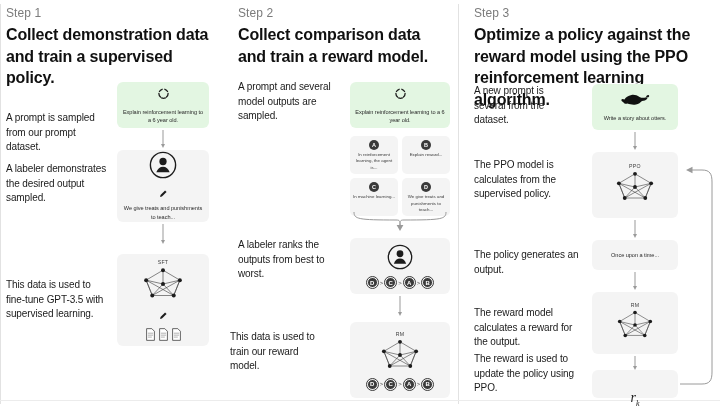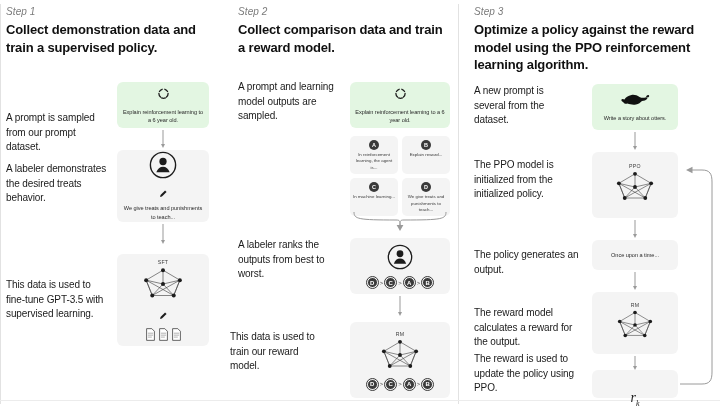--- a/index.html
+++ b/index.html
@@ -21,26 +21,25 @@
     position: absolute; top: 4px; width: 1px; height: 400px;
     background: #e2e2e2;
   }
   .div-2 { left: 458px; }
   .bottom-rule {
     position: absolute; left: 0; top: 400px; width: 720px; height: 1px;
     background: #ececec;
   }
 
   .step-label {
-    font-size: 10px; color: #7b7b7b; letter-spacing: .1px;
+    font-size: 12px; color: #7b7b7b; letter-spacing: .1px;
     padding: 6px 0 4px 0;
-    font-style: italic;
   }
   .step-title {
-    font-size: 13px; font-weight: bold; line-height: 1.35;
+    font-size: 16px; font-weight: bold; line-height: 1.35;
     color: #101010; letter-spacing: -.15px;
   }
   .head { padding-left: 6px; padding-right: 6px; }
   .col-2 .head, .col-3 .head { padding-left: 8px; }
 
   
   .cap {
     position: absolute;
     font-size: 10px; line-height: 1.45; color: #1a1a1a;
     letter-spacing: -.1px;
@@ -128,21 +127,21 @@
   <div class="divider div-2"></div>
   <div class="bottom-rule"></div>
 
   <div class="col col-1">
     <div class="head">
       <div class="step-label">Step 1</div>
       <div class="step-title">Collect demonstration data and train a supervised policy.</div>
     </div>
 
     <div class="cap" style="left:6px; top:80px; width:104px;margin-top:31px;">A prompt is sampled from our prompt dataset.</div>
-    <div class="cap" style="left:6px; top:162px; width:108px;">A labeler demonstrates the desired treats behavior.</div>
+    <div class="cap" style="left:6px; top:162px; width:108px;">A labeler demonstrates the desired output sampled.</div>
     <div class="cap" style="left:6px; top:278px; width:104px;">This data is used to fine-tune GPT-3.5 with supervised learning.</div>
 
     <div class="card green" style="left:117px; top:82px; width:92px; height:46px;">
       <span>
         <svg width="13" height="13" viewBox="0 0 24 24" fill="none" stroke="#1a1a1a" stroke-width="2.4" stroke-linecap="round">
           <path d="M20.5 12a8.5 8.5 0 0 1-3 6.5"></path>
             <path d="M15.5 20.2a8.5 8.5 0 0 1-7 0"></path>
           <path d="M6.5 18.5A8.5 8.5 0 0 1 3.5 12"></path>
             <path d="M4.5 8.3A8.5 8.5 0 0 1 9.5 4.2"></path>
           <path d="M14.5 4.2a8.5 8.5 0 0 1 5 4.1"></path>
@@ -217,21 +216,21 @@
       </div>
     </div>
   </div>
 
   <div class="col col-2">
     <div class="head">
       <div class="step-label">Step 2</div>
       <div class="step-title">Collect comparison data and train a reward model.</div>
     </div>
 
-    <div class="cap" style="left:8px; top:80px; width:100px;">A prompt and learning model outputs are sampled.</div>
+    <div class="cap" style="left:8px; top:80px; width:100px;">A prompt and several model outputs are sampled.</div>
     <div class="cap" style="left:8px; top:238px; width:106px;">A labeler ranks the outputs from best to worst.</div>
     <div class="cap" style="left:0; top:330px; width:100px;">This data is used to train our reward model.</div>
 
     <div class="card green" style="left:120px; top:82px; width:100px; height:46px;">
       <span>
         <svg width="13" height="13" viewBox="0 0 24 24" fill="none" stroke="#1a1a1a" stroke-width="2.4" stroke-linecap="round">
           <path d="M20.5 12a8.5 8.5 0 0 1-3 6.5"></path>
             <path d="M15.5 20.2a8.5 8.5 0 0 1-7 0"></path>
           <path d="M6.5 18.5A8.5 8.5 0 0 1 3.5 12"></path>
             <path d="M4.5 8.3A8.5 8.5 0 0 1 9.5 4.2"></path>
@@ -323,21 +322,21 @@
     </div>
   </div>
 
   <div class="col col-3">
     <div class="head">
       <div class="step-label">Step 3</div>
       <div class="step-title">Optimize a policy against the reward model using the PPO reinforcement learning algorithm.</div>
     </div>
 
     <div class="cap" style="left:8px; top:84px; width:102px;">A new prompt is several from the dataset.</div>
-    <div class="cap" style="left:8px; top:158px; width:104px;">The PPO model is initialized from the initialized policy.</div>
+    <div class="cap" style="left:8px; top:158px; width:104px;">The PPO model is calculates from the supervised policy.</div>
     <div class="cap" style="left:8px; top:248px; width:106px;">The policy generates an output.</div>
     <div class="cap" style="left:8px; top:306px; width:104px;">The reward model calculates a reward for the output.</div>
     <div class="cap" style="left:8px; top:352px; width:104px;">The reward is used to update the policy using PPO.</div>
 
     <div class="card green" style="left:126px; top:84px; width:86px; height:46px;">
       <span>
         <svg width="30" height="14" viewBox="0 0 60 28">
           <path d="M6 20c-2-1-4-3-3-5 1-2 4-1 6 0 2-4 7-8 14-9 6-1 11 1 16 4 4 2 8 2 12 1 3-1 5 1 3 3-2 2-6 4-10 4-3 3-7 6-12 7-6 1-12 0-17-2-3 1-6 1-9-3z" fill="#111"></path>
           <path d="M52 10c1-3 4-5 6-3 1 1 0 3-2 4z" fill="#111"></path>
         </svg>

